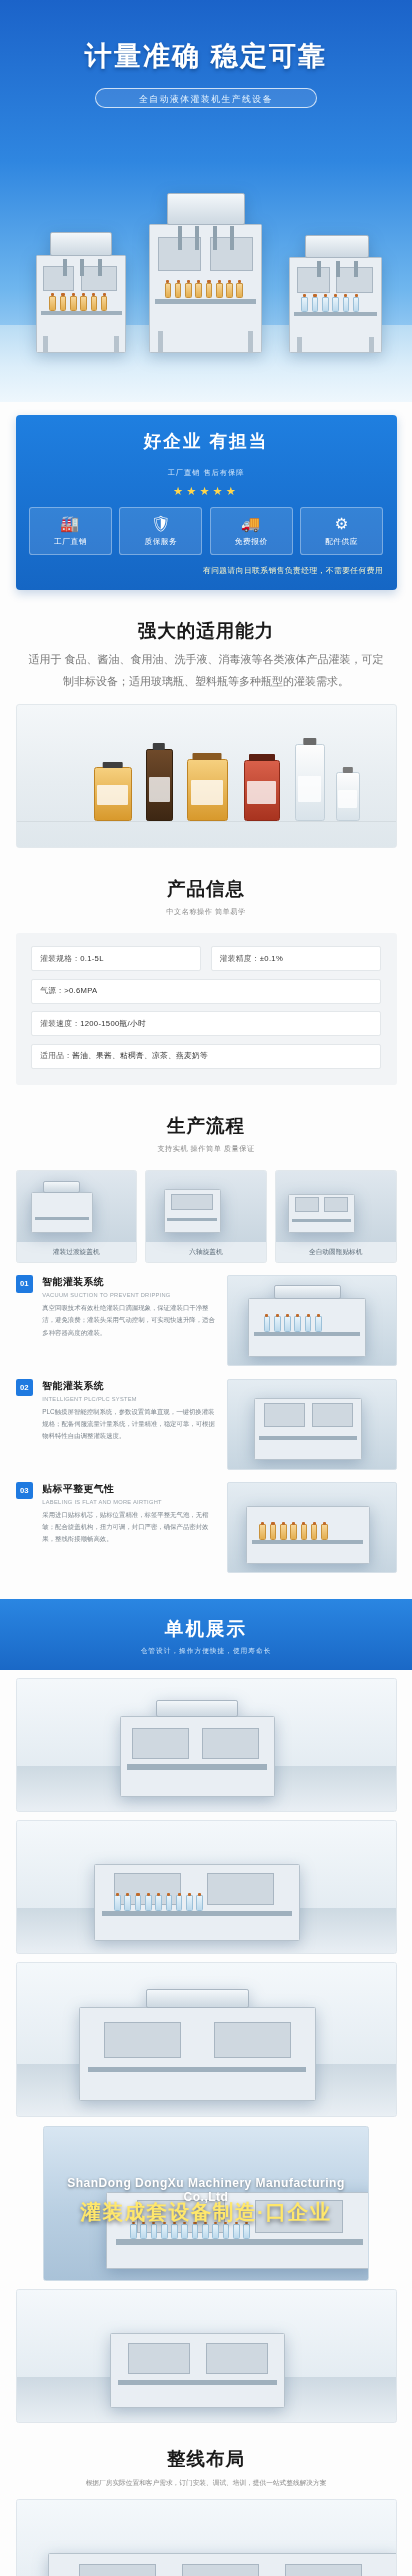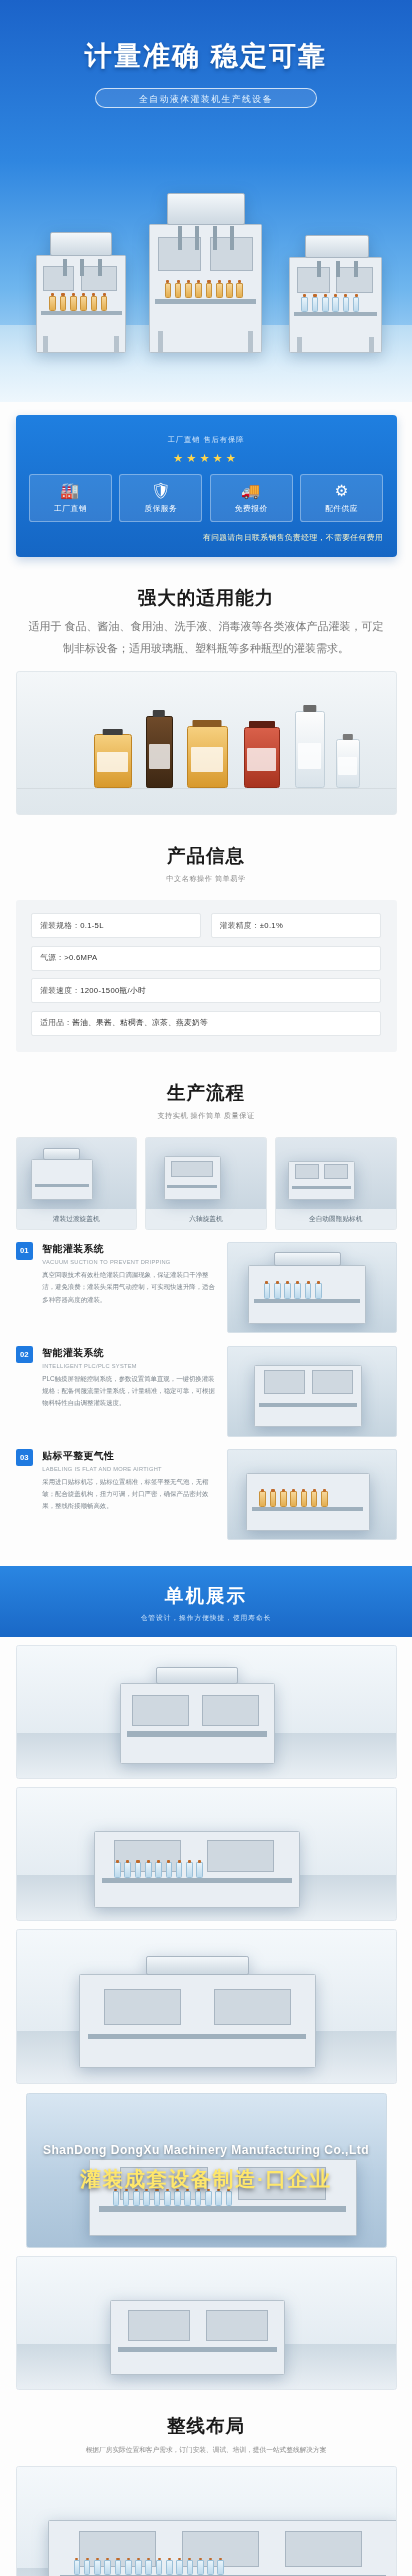--- a/index.html
+++ b/index.html
@@ -121,21 +121,21 @@
     margin: 13.4px auto 0;
     width: 381px;
     background: linear-gradient(180deg,#1f7fe0,#1566c4);
     border-radius: 4.1px;
     padding: 13.4px 13.4px 14.4px;
     color: #fff;
     text-align: center;
     box-shadow: 0 3.1px 9.3px rgba(20,80,160,.22);
   }
   .trust h3 { font-size: 17.5px; font-weight: bold; letter-spacing: 2.1px; }
-  .trust .t-sub { margin-top: 6px; font-size: 7.2px; color: #d7e9fb; letter-spacing: 1px; }
+  .trust .t-sub { margin-top: 15px; font-size: 7.2px; color: #d7e9fb; letter-spacing: 1px; }
   .stars { margin: 7.2px 0 9.3px; font-size: 11.3px; color: #ffd64d; letter-spacing: 3.1px; }
   .trust-grid { display: flex; gap: 7.2px; }
   .t-card {
     flex: 1;
     background: rgba(255,255,255,.12);
     border: 0.5px solid rgba(255,255,255,.35);
     border-radius: 3.1px;
     padding: 8.2px 3.1px 7.2px;
   }
   .t-ico { font-size: 15.5px; line-height: 1; margin-bottom: 5.2px; display:block; }
@@ -241,21 +241,21 @@
     width: 381px; margin: 8.2px auto 0;
     height: 134px; border-radius: 2.6px;
     background: linear-gradient(180deg,#eef3f7 0%,#dde6ed 60%,#d3dee6 100%);
     border: 0.5px solid #dfe6ec; position: relative; overflow: hidden;
   }
   .shot.tall { height: 155px; }
   .shot .floor { position:absolute; left:0; right:0; bottom:0; height:34%; background:linear-gradient(180deg,#cdd9e2,#e9eff4); }
   .shot .wall  { position:absolute; left:0; right:0; top:0; height:66%; background:linear-gradient(180deg,#f4f8fb,#e4ecf2); }
 
   .banner-photo {
-    width: 361px; margin: 8.2px auto 0;
+    width: 326px; margin: 8.2px auto 0;
     height: 155px; border-radius: 2.6px; position: relative; overflow: hidden;
     background: linear-gradient(180deg,#d8e6f2 0%, #b9cfe2 55%, #a9c2d8 100%);
     border: 0.5px solid #cddbe6;
   }
   .banner-brand {
     position: absolute; left: 0; right: 0; top: 49px;
     text-align: center; color: #ffffff;
     font-size: 12px; font-weight: bold; letter-spacing: 0.5px;
     text-shadow: 0 1px 3.1px rgba(0,0,0,.45);
   }
@@ -349,20 +349,21 @@
           <div class="bottle cl"></div>
             <div class="bottle cl"></div>
             <div class="bottle cl"></div>
         </div>
       </div>
     </div>
   </section>
 
   <section class="sec">
     <div class="trust">
+      <h3>好企业 有担当</h3>
       <div class="t-sub">工厂直销 售后有保障</div>
       <div class="stars">★★★★★</div>
       <div class="trust-grid">
         <div class="t-card">
           <span class="t-ico">🏭</span>
           <span class="t-lbl">工厂直销</span>
         </div>
         <div class="t-card">
           <span class="t-ico">🛡</span>
           <span class="t-lbl">质保服务</span>

